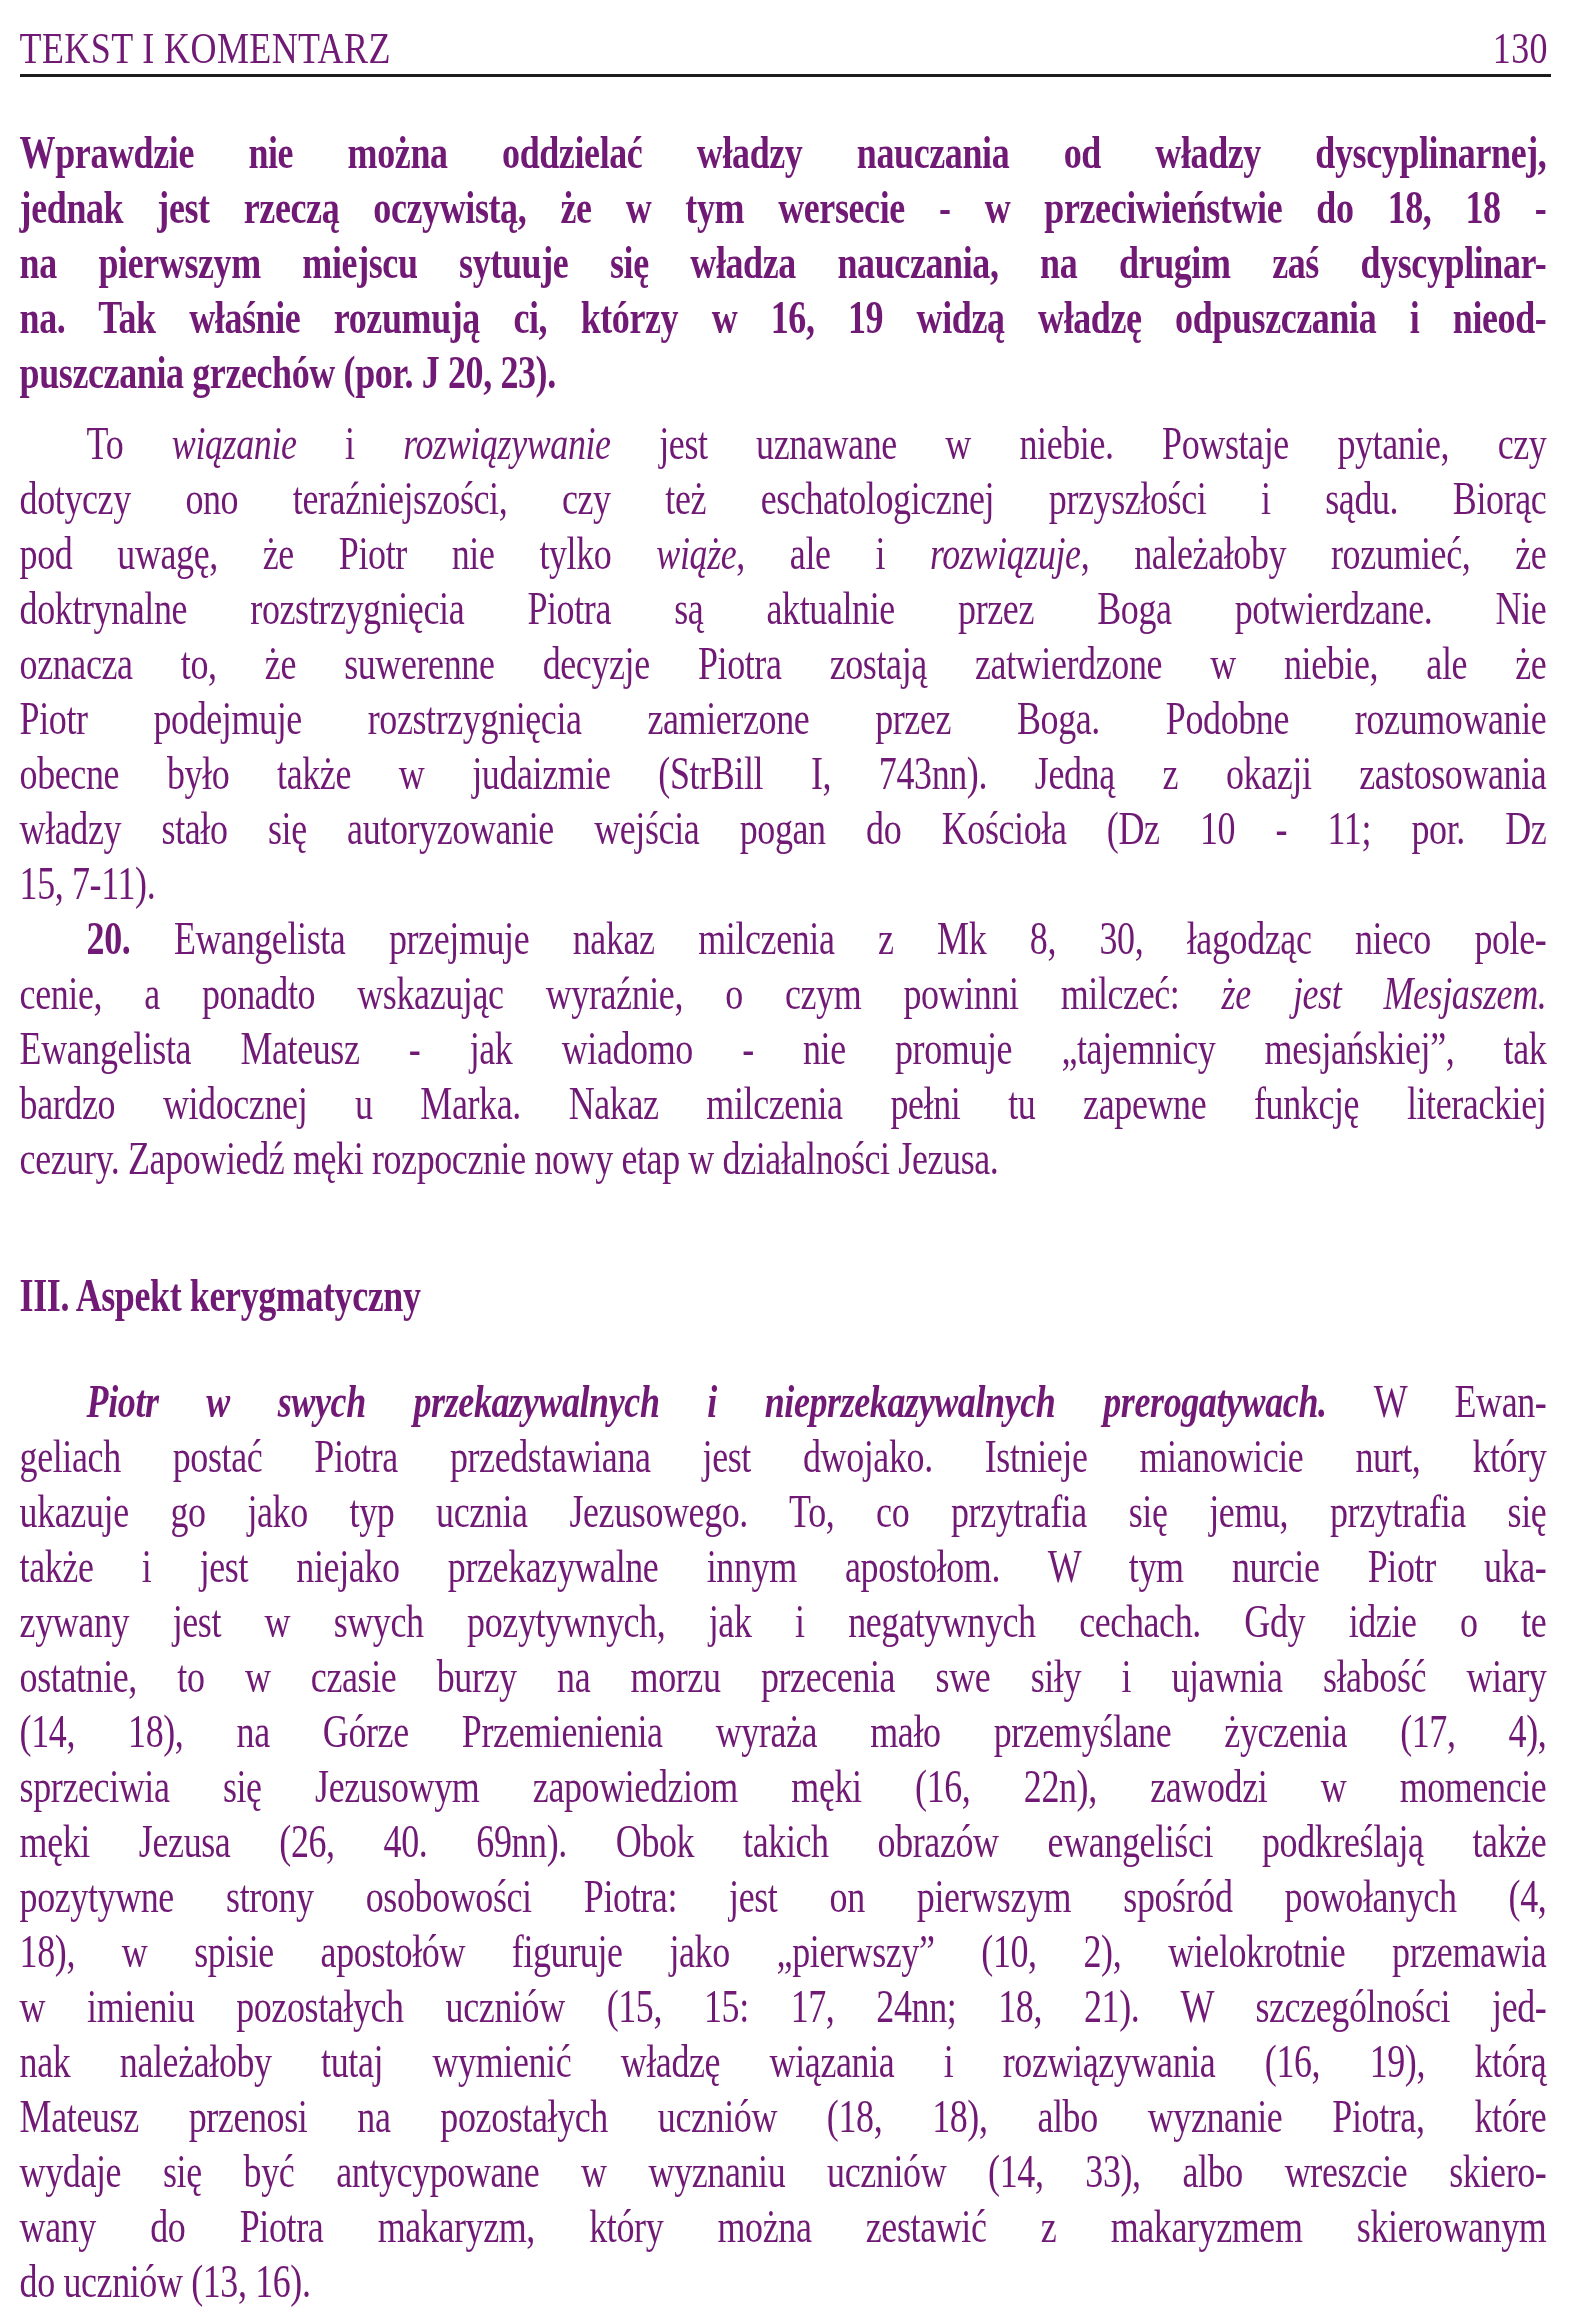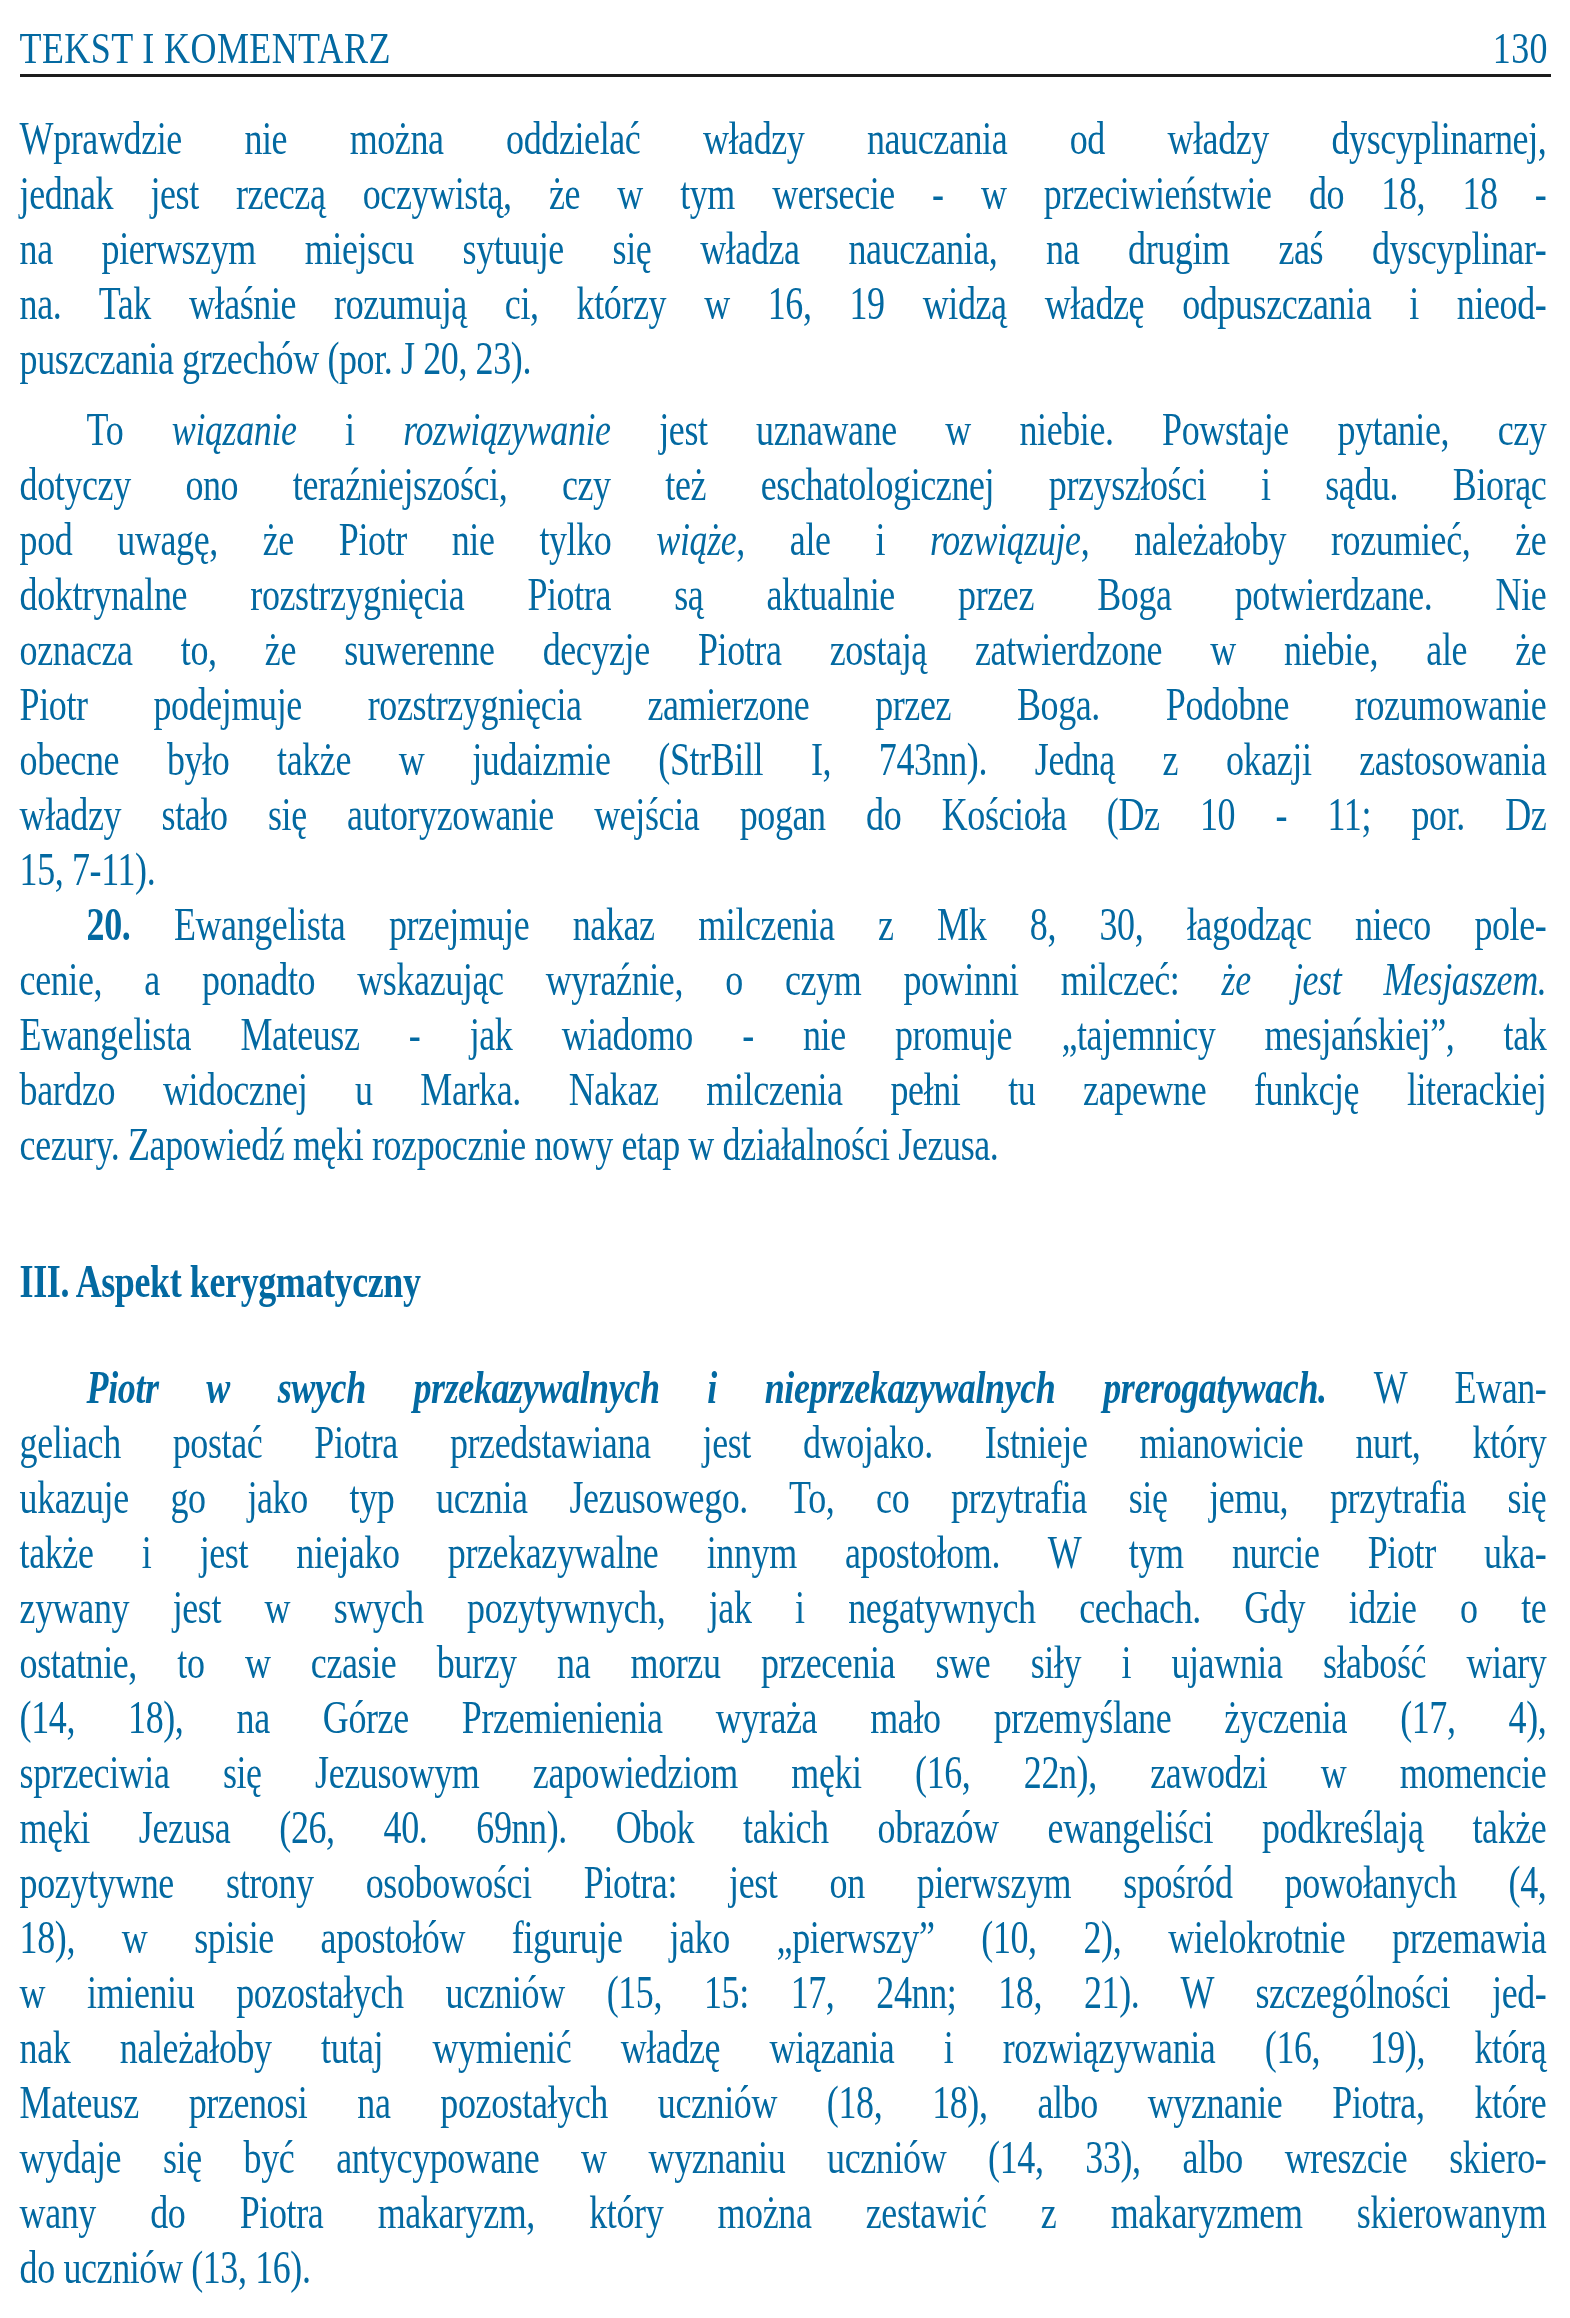--- a/index.html
+++ b/index.html
@@ -2,21 +2,21 @@
 <html lang="pl" style="font-size:12.6px"><head>
 <meta charset="utf-8">
 <style>
   html, body { margin: 0; padding: 0; background: #e8e8e8; }
   .page {
     position: relative;
     width: 1570px;
     height: 2319px;
     margin: 0 auto;
     background: #ffffff;
-    color: #0369a1;
+    color: #701a75;
     font-family: "Liberation Serif", "DejaVu Serif", serif;
     overflow: hidden;
   }
   .hdr {
     display: flex;
     justify-content: space-between;
     align-items: flex-start;
     padding: 12.6px 22px 0 19.6px;
     font-size: 36px;
     line-height: 50px;
@@ -61,21 +61,21 @@
 </head>
 <body>
 
 <div class="page">
   <div class="hdr">
     <span class="ttl">TEKST I KOMENTARZ</span>
     <span class="num">130</span>
   </div>
   <hr class="rule">
   <div class="body">
-      <div class="para" style="margin-top: 0px;">
+      <div class="para" style="margin-top: 14px; font-weight: bold;">
         <div class="line j"><span>Wprawdzie nie można oddzielać władzy nauczania od władzy dyscyplinarnej,</span></div>
         <div class="line j"><span>jednak jest rzeczą oczywistą, że w tym wersecie - w przeciwieństwie do 18, 18 -</span></div>
         <div class="line j"><span>na pierwszym miejscu sytuuje się władza nauczania, na drugim zaś dyscyplinar-</span></div>
         <div class="line j"><span>na. Tak właśnie rozumują ci, którzy w 16, 19 widzą władzę odpuszczania i nieod-</span></div>
         <div class="line"><span>puszczania grzechów (por. J 20, 23).</span></div>
       </div>
       <div class="para" style="margin-top: 16px;">
         <div class="line j ind"><span>To </span><span class="italic">wiązanie</span><span> i </span><span class="italic">rozwiązywanie</span><span> jest uznawane w niebie. Powstaje pytanie, czy</span></div>
         <div class="line j"><span>dotyczy ono teraźniejszości, czy też eschatologicznej przyszłości i sądu. Biorąc</span></div>
         <div class="line j"><span>pod uwagę, że Piotr nie tylko </span><span class="italic">wiąże</span><span>, ale i </span><span class="italic">rozwiązuje</span><span>, należałoby rozumieć, że</span></div>

